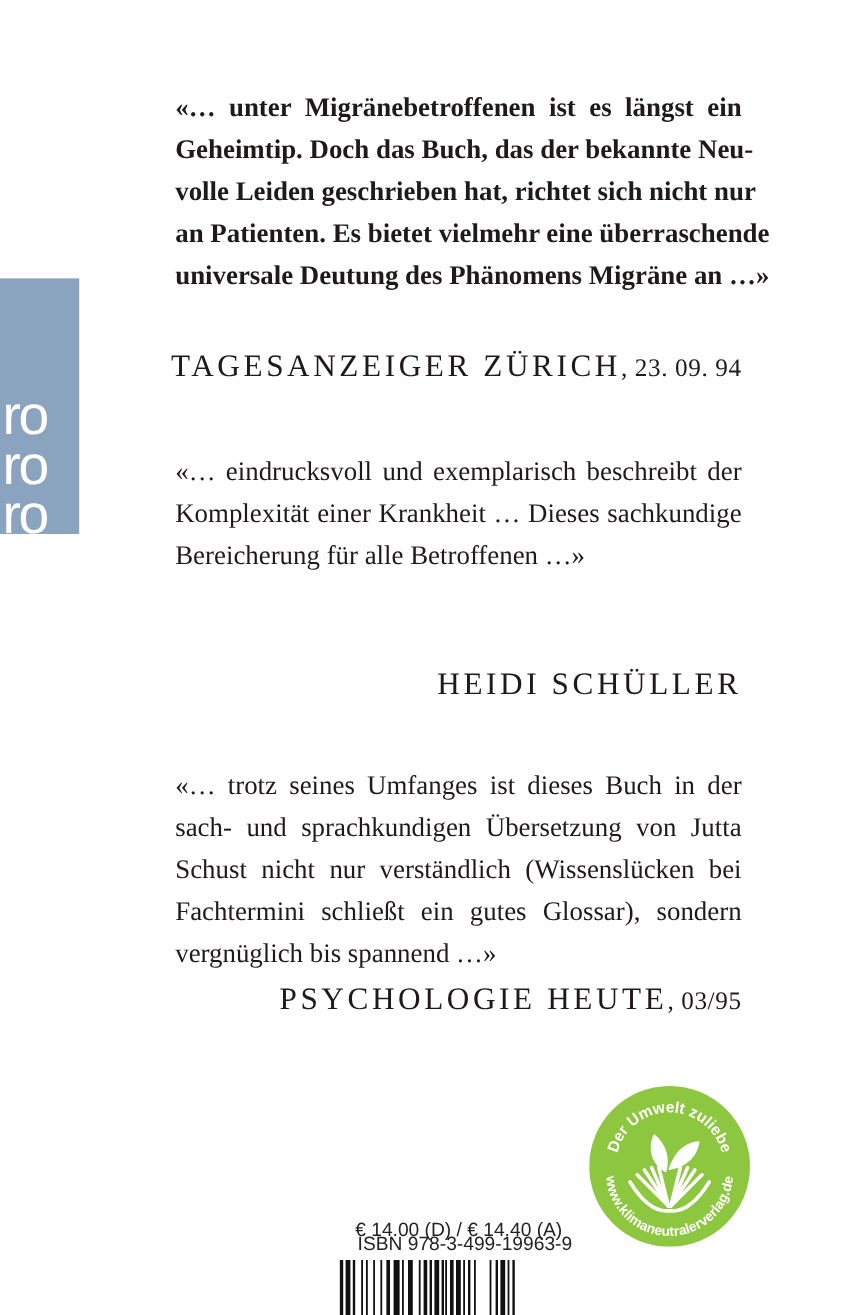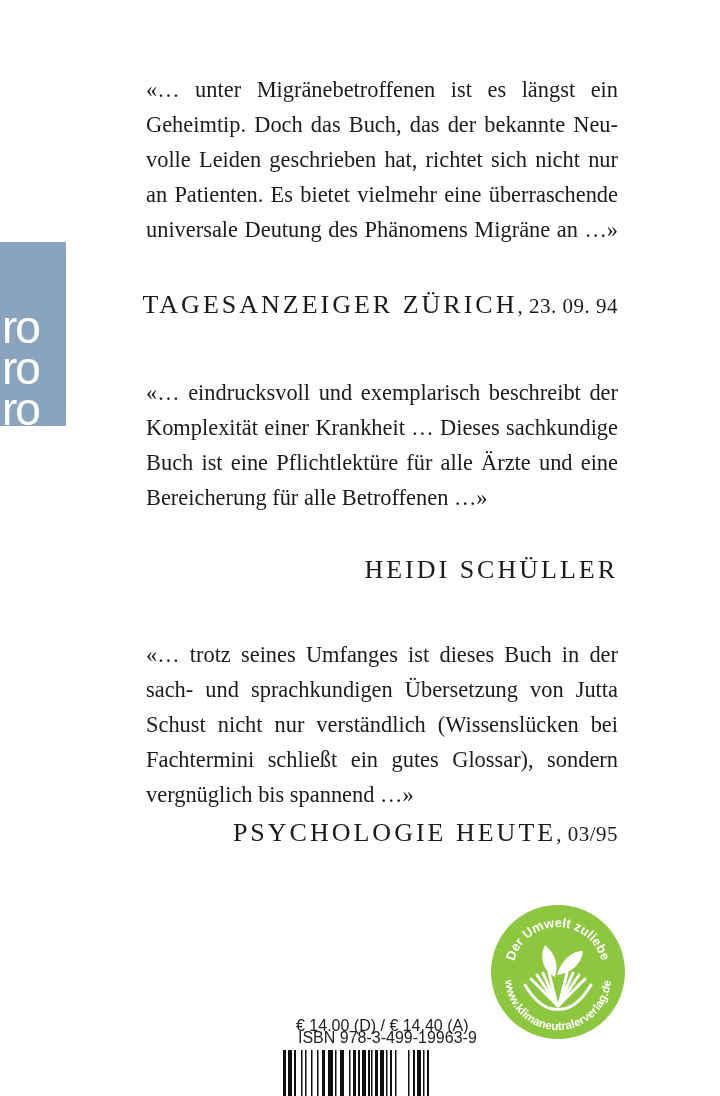--- a/index.html
+++ b/index.html
@@ -2,21 +2,21 @@
 <html><head>
 <meta charset="utf-8">
 <style>
   html, body { margin: 0; padding: 0; }
   body {
     width: 720px; height: 1096px; position: relative; overflow: hidden;
     background: #ffffff; color: #1e1a19;
     font-family: "Liberation Serif", "DejaVu Serif", serif;
   }
   .rororo {
-    position: absolute; left: 0; top: 242px; width: 66px; height: 184px;
+    position: absolute; left: 0; top: 232px; width: 66px; height: 213px;
     background: #8aa3bf;
   }
   .rororo .logo-text {
     position: absolute; left: 2px; bottom: -4px; width: 64px;
     color: #ffffff; font-family: "Liberation Sans", "DejaVu Sans", sans-serif;
     font-size: 46px; line-height: 41px; letter-spacing: -2px;
   }
   .rororo .logo-text span { display: block; }
   .quote {
     position: absolute; left: 146px; width: 472px;
@@ -51,35 +51,34 @@
 <body>
 
 <div class="rororo">
   <div class="logo-text">
     <span>ro</span>
     <span>ro</span>
     <span>ro</span>
   </div>
 </div>
 
-<div class="quote" style="top:72px;">
+<div class="quote" style="top:72px;font-weight:bold;">
   <span class="line">«… unter Migränebetroffenen ist es längst ein</span>
   <span class="line">Geheimtip. Doch das Buch, das der bekannte Neu-</span>
   <span class="line">volle Leiden geschrieben hat, richtet sich nicht nur</span>
   <span class="line">an Patienten. Es bietet vielmehr eine überraschende</span>
   <span class="line">universale Deutung des Phänomens Migräne an …»</span>
 </div>
 <div class="source" style="top:290px;">
   <span class="name caps">TAGESANZEIGER ZÜRICH</span><span>, 23. 09. 94</span>
 </div>
 
 <div class="quote" style="top:375px;">
   <span class="line">«… eindrucksvoll und exemplarisch beschreibt der</span>
   <span class="line">Komplexität einer Krankheit … Dieses sachkundige</span>
-  <span class="line">Buch ist eine Pflichtlektüre für alle Ärzte und eine</span>
   <span class="line last">Bereicherung für alle Betroffenen …»</span>
 </div>
 <div class="source" style="top:555px;">
   <span class="name caps">HEIDI SCHÜLLER</span>
 </div>
 
 <div class="quote" style="top:637px;">
   <span class="line">«… trotz seines Umfanges ist dieses Buch in der</span>
   <span class="line">sach- und sprachkundigen Übersetzung von Jutta</span>
   <span class="line">Schust nicht nur verständlich (Wissenslücken bei</span>

